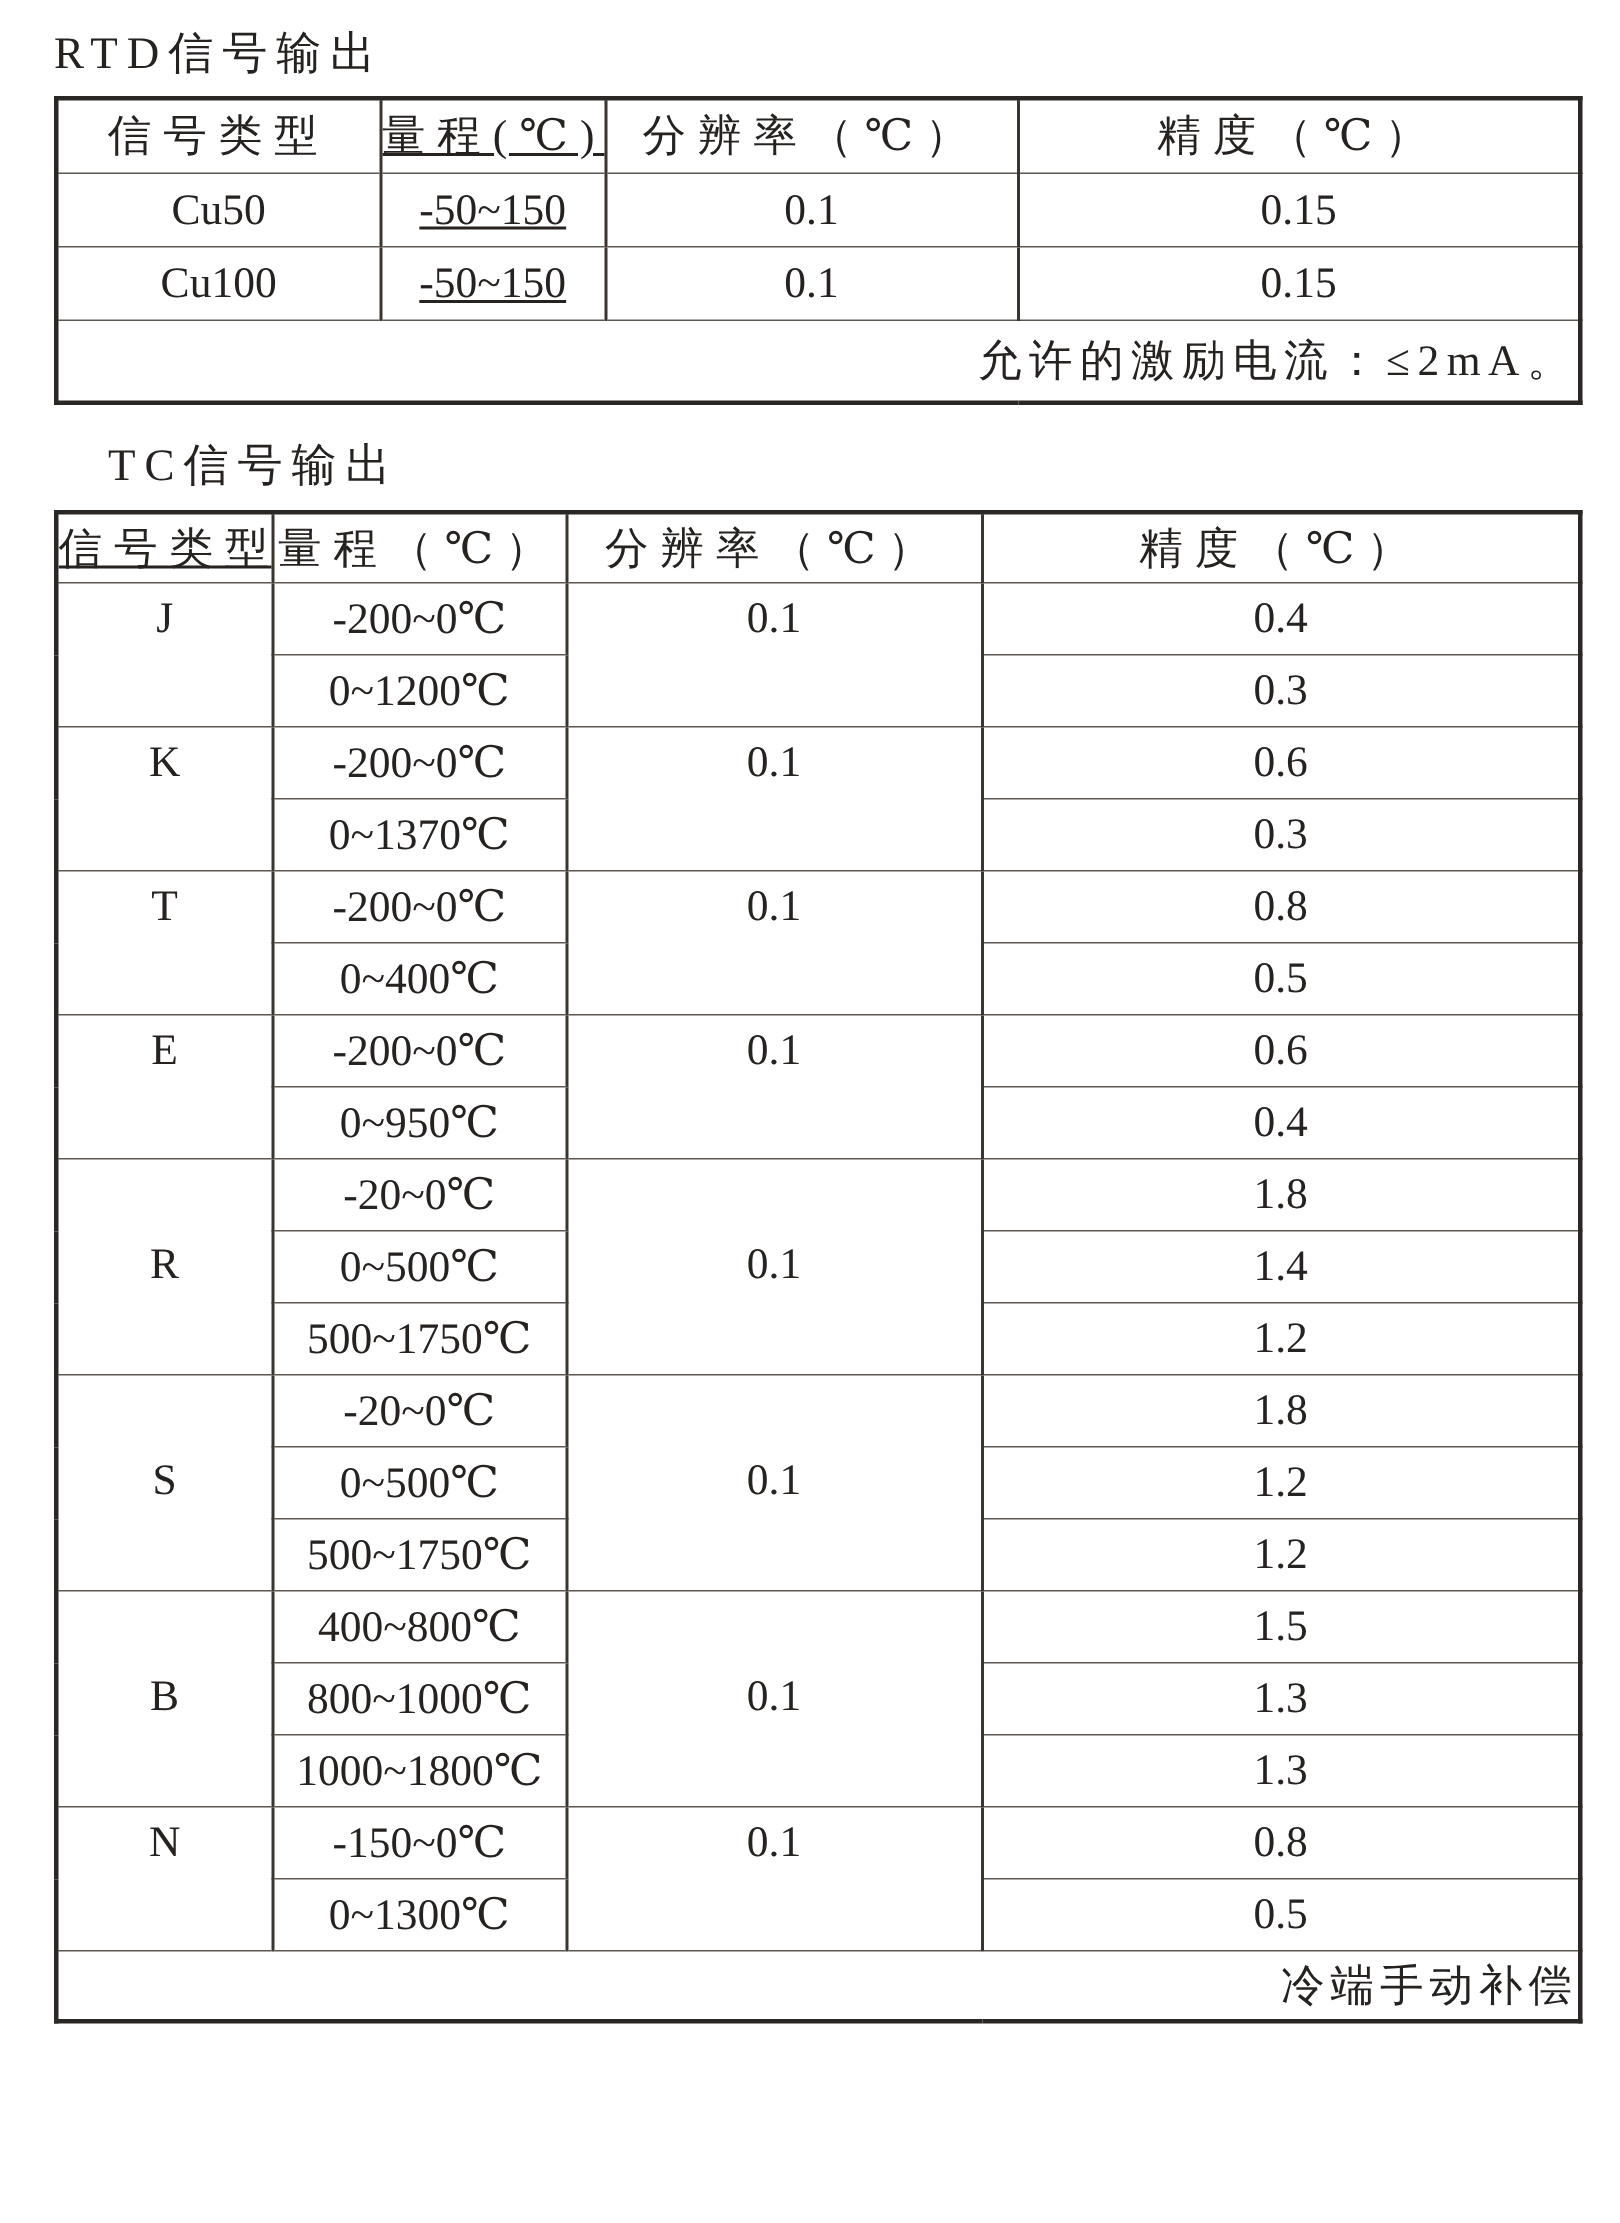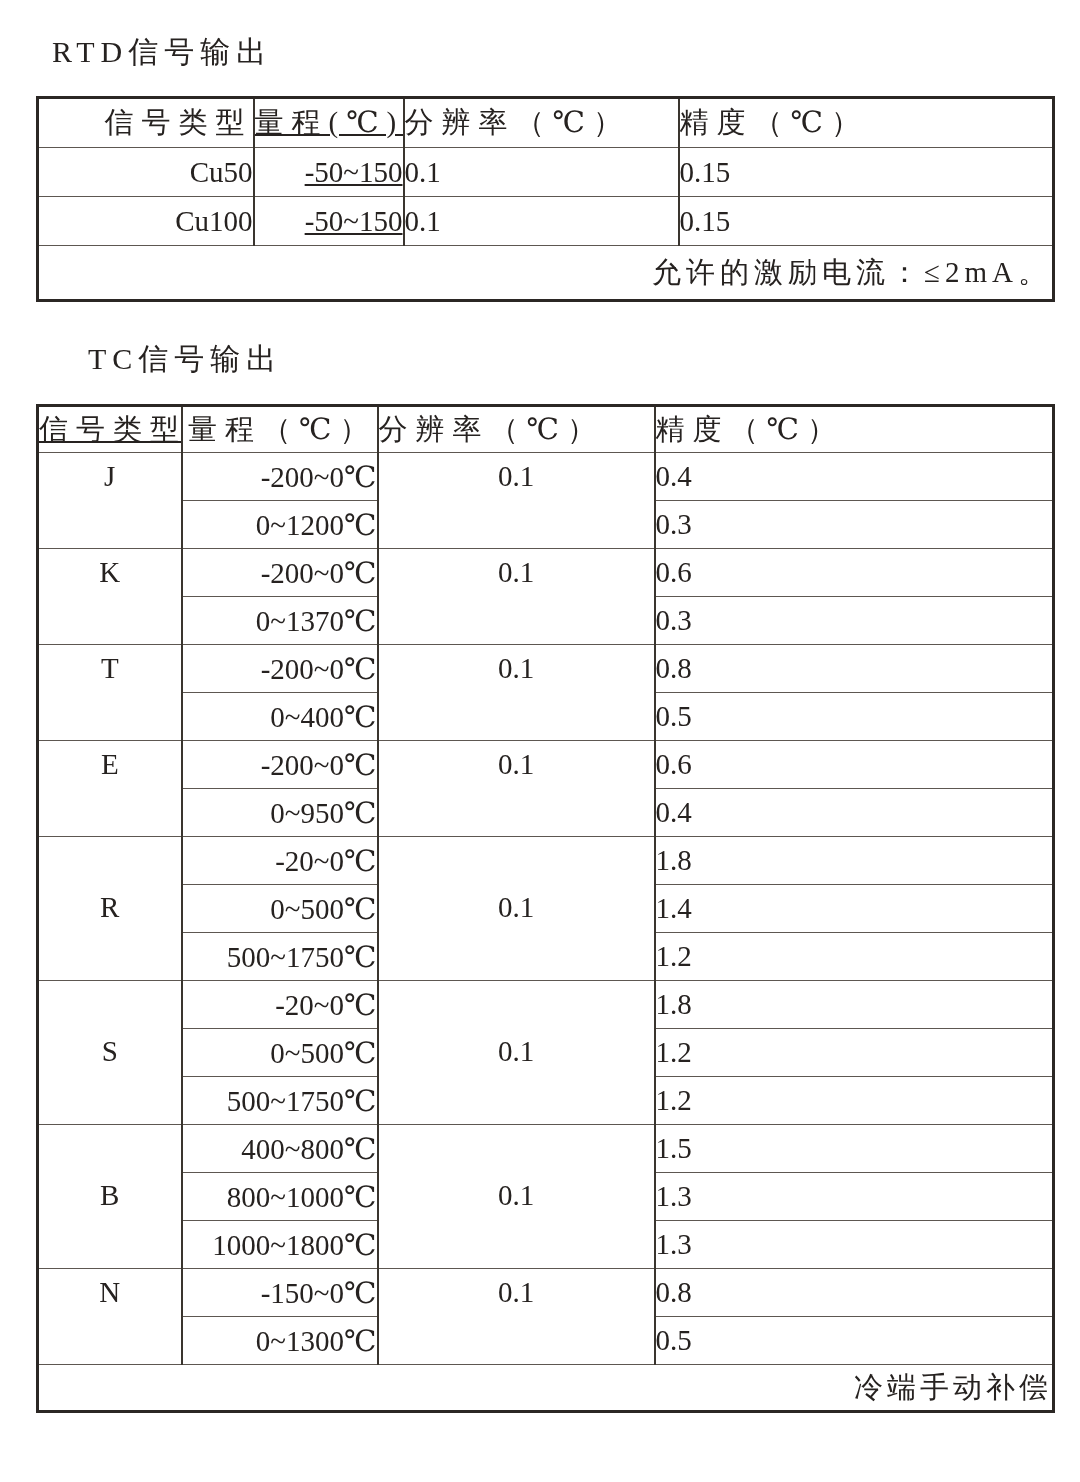--- a/index.html
+++ b/index.html
@@ -12,21 +12,21 @@
     height: 1482px;
     color: #262220;
     font-family: "Liberation Serif", "DejaVu Serif", "DejaVu Sans", serif;
     overflow: hidden;
   }
   .title {
     font-weight: normal;
     font-size: 30px;
     letter-spacing: 6px;
     line-height: 34px;
-    margin: 16px;
+    margin: 0;
   }
   .rtd-title { padding: 19px 0 11px 36px; }
   .tc-title  { padding: 24px 0 12px 72px; }
 
   table.spec {
     border-collapse: collapse;
     table-layout: fixed;
     margin-left: 36px;
     width: 1016px;
     border: 3px solid #2b2724;
@@ -40,22 +40,22 @@
     font-size: 29px;
     padding: 0;
     overflow: hidden;
     white-space: nowrap;
   }
   .spec th { letter-spacing: 8px; }
   .rtd th, .rtd td { height: 48px; }
   .tc th { height: 45px; }
   .tc tbody td { height: 47px; }
 
-  .al  { text-align: right; margin-left: 24px; }
-  .ac  { text-align: left; }
+  .al  { text-align: center; margin-left: 24px; }
+  .ac  { text-align: center; }
   .pl10 { padding-left: 10px; }
   .pl6  { padding-left: 6px; text-decoration: underline; }
   .pl12 { padding-left: 12px; }
 
   
   td.merged { vertical-align: top; }
   td.merged .vbox {
     display: flex;
     align-items: center;
     justify-content: center;

